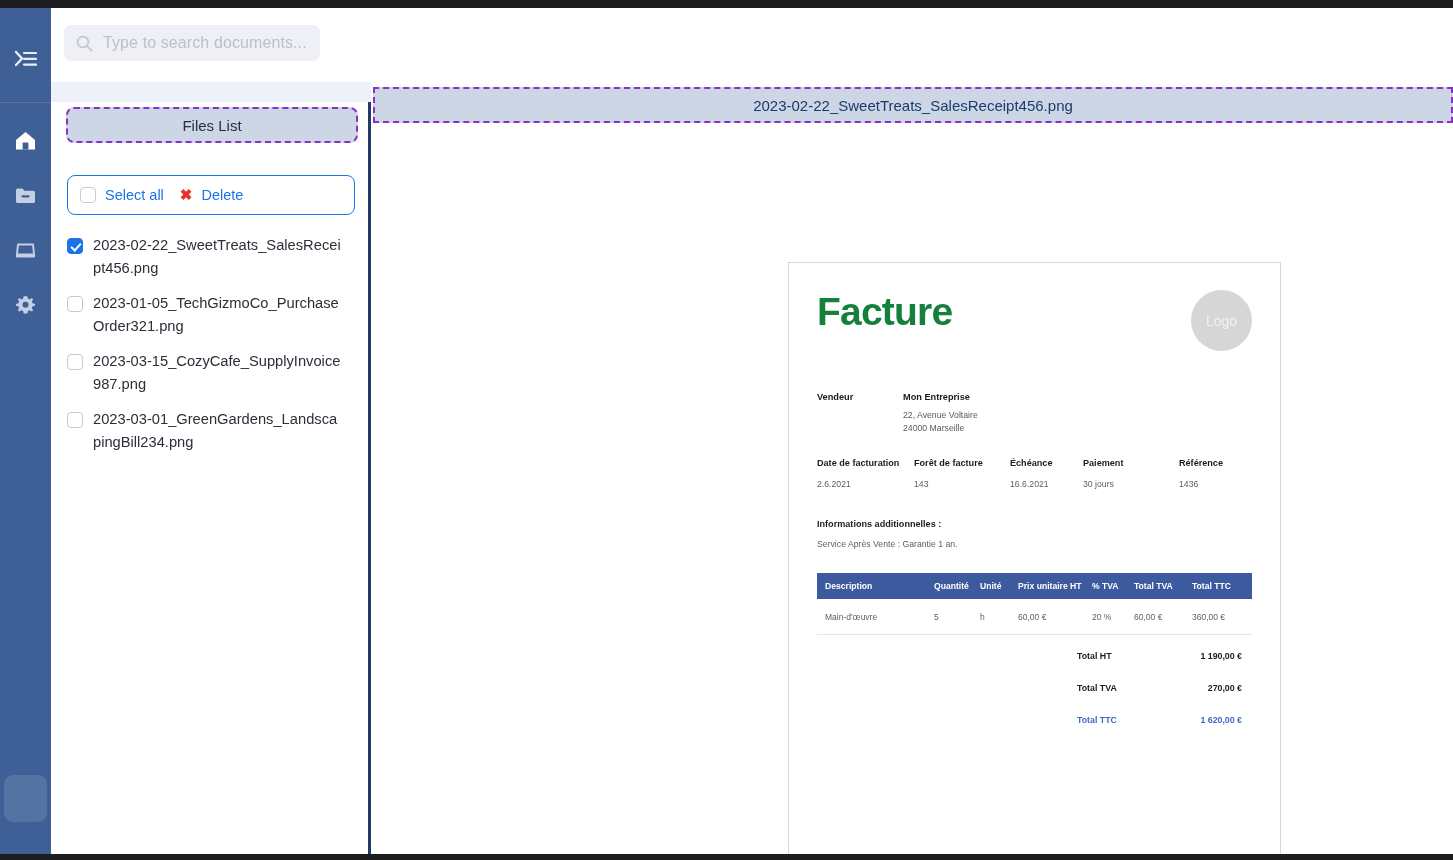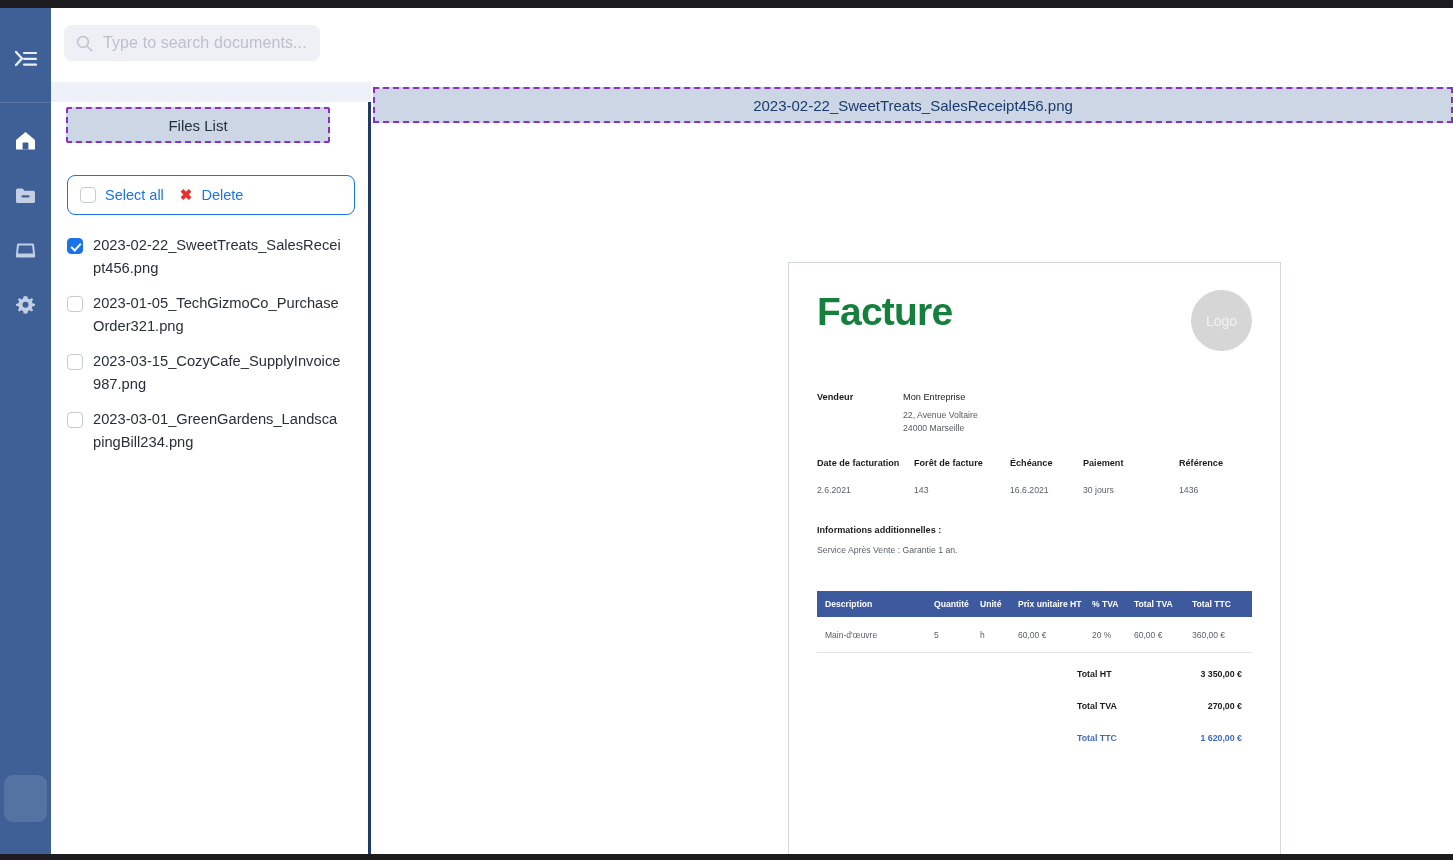--- a/index.html
+++ b/index.html
@@ -115,24 +115,24 @@
   }
 
   
   .files-pane {
     position: absolute; left: 0; top: 20px;
     width: 317px; height: 752px;
     background: #ffffff;
   }
   .files-title {
     position: absolute; left: 15px; top: 5px;
-    width: 264px; height: 36px;
+    width: 292px; height: 36px;
     background: #ccd6e4;
     border: 2px dashed #8b2fc9;
-    border-radius: 2px;
+    border-radius: 8px;
     display: flex; align-items: center; justify-content: center;
     font-size: 15px;
     color: #22313f;
   }
   .select-bar {
     position: absolute; left: 16px; top: 73px;
     width: 288px; height: 40px;
     border: 1.4px solid #1a73e8;
     border-radius: 8px;
     display: flex; align-items: center;
@@ -250,44 +250,44 @@
   .party-row { display: flex; margin-bottom: 24px; }
   .party-label {
     width: 86px;
     font-size: 9.2px;
     font-weight: bold;
     color: #1c1c1c;
     padding-top: 1px;
   }
   .party-body { font-size: 8.7px; color: #555a60; line-height: 12.3px; }
   .party-body .pb-name {
-    font-weight: normal;
+    font-weight: bold;
     color: #1c1c1c;
     font-size: 9.2px;
     display: block;
     margin-bottom: 6px;
   }
 
   .meta-row {
     display: flex;
     margin-top: 10px;
   }
   .meta-cell { flex: 0 0 auto; }
   .meta-cell .mk {
     font-size: 9.1px; font-weight: bold; color: #1c1c1c;
-    display: block; margin-bottom: 11px; white-space: nowrap;
+    display: block; margin-bottom: 5px; white-space: nowrap;
   }
   .meta-cell .mv { font-size: 8.7px; color: #5a5f66; white-space: nowrap; }
 
   .addl { margin-top: 28px; }
   .addl .ak { font-size: 9.1px; font-weight: bold; color: #1c1c1c; display: block; margin-bottom: 4px; }
   .addl .av { font-size: 8.7px; color: #5a5f66; }
 
   table.items {
-    margin-top: 34px;
+    margin-top: 22px;
     width: 100%;
     border-collapse: collapse;
   }
   table.items thead th {
     background: #3d5a9e;
     color: #ffffff;
     font-size: 8.6px;
     font-weight: bold;
     text-align: left;
     padding: 8px 4px 8px 0;
@@ -469,21 +469,21 @@
                   <td>20 %</td>
                   <td>60,00 €</td>
                   <td>360,00 €</td>
                 </tr>
               </tbody>
           </table>
 
           <div class="totals" id="totals">
               <div class="tot-row">
                 <div class="tot-label">Total HT</div>
-                <div class="tot-value">3 350,00 €</div>
+                <div class="tot-value">1 190,00 €</div>
               </div>
               <div class="tot-row">
                 <div class="tot-label">Total TVA</div>
                 <div class="tot-value">270,00 €</div>
               </div>
               <div class="tot-row accent">
                 <div class="tot-label">Total TTC</div>
                 <div class="tot-value">1 620,00 €</div>
               </div>
             </div>

